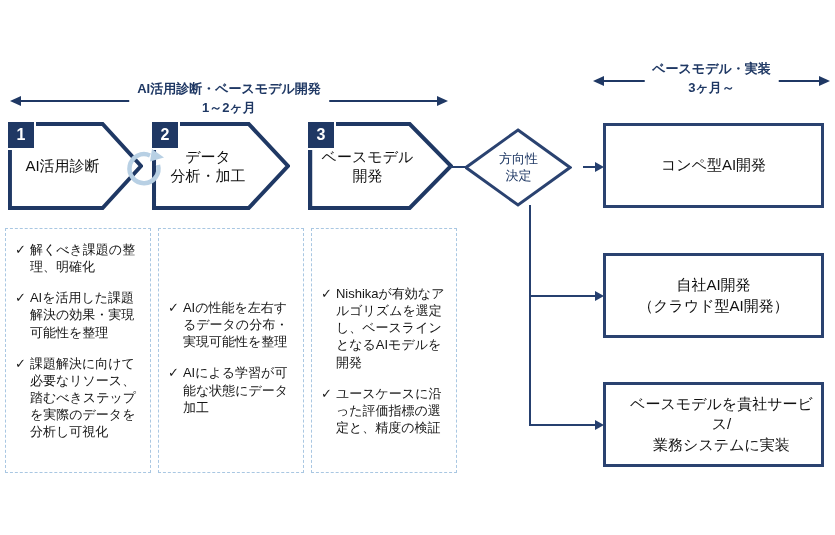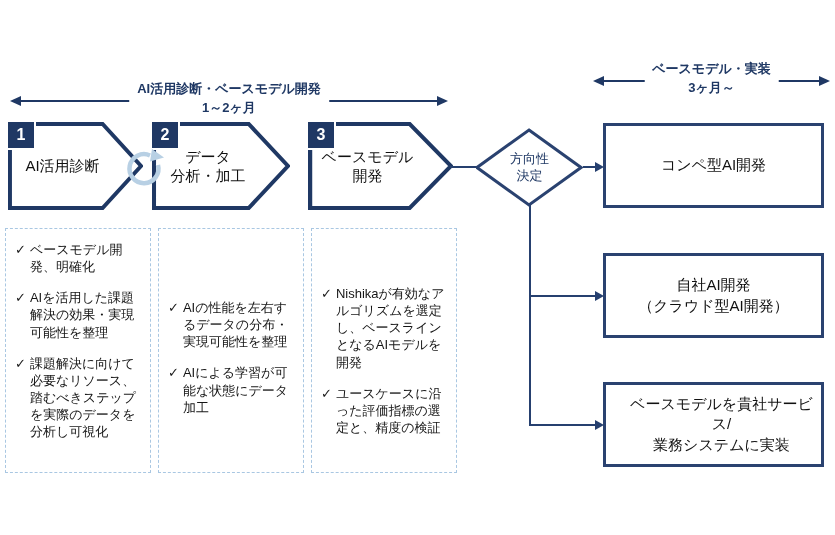--- a/index.html
+++ b/index.html
@@ -30,21 +30,21 @@
 
   .sync{position:absolute;left:124px;top:149px;width:40px;height:42px;}
 
   
   .hline{position:absolute;height:2px;background:#26406f;}
   .vline{position:absolute;width:2px;background:#26406f;}
   .arrh{position:absolute;width:0;height:0;border-top:5px solid transparent;
         border-bottom:5px solid transparent;border-left:9px solid #26406f;}
 
   
-  .diamond{position:absolute;left:476px;top:128px;width:107px;height:79px;}
+  .diamond{position:absolute;left:465px;top:128px;width:107px;height:79px;}
   .diamond svg{position:absolute;left:0;top:0;}
   .diamond .dlabel{position:absolute;inset:0;display:flex;align-items:center;
                    justify-content:center;text-align:center;color:#1f3864;
                    font-size:13px;line-height:1.3;}
 
   
   .obox{position:absolute;left:603px;width:221px;height:85px;background:#fff;
         border:3px solid #2a4270;box-sizing:border-box;display:flex;align-items:center;
         justify-content:center;text-align:center;font-size:15px;color:#111;line-height:1.35;}
 
@@ -133,21 +133,21 @@
   <div class="obox ml" style="top:253px;">自社AI開発
 （クラウド型AI開発）</div>
   <div class="obox ml" style="top:123px;">コンペ型AI開発</div>
   <div class="obox ml" style="top:382px;padding-left:16px;">ベースモデルを貴社サービス/
 業務システムに実装</div>
 
   <div class="panel" style="left:5px;">
     <ul>
       <li>
         <span class="chk">✓</span>
-        <span>ベースモデル開発、明確化</span>
+        <span>解くべき課題の整理、明確化</span>
       </li>
       <li>
         <span class="chk">✓</span>
         <span>AIを活用した課題解決の効果・実現可能性を整理</span>
       </li>
       <li>
         <span class="chk">✓</span>
         <span>課題解決に向けて必要なリソース、踏むべきステップを実際のデータを分析し可視化</span>
       </li>
     </ul>

